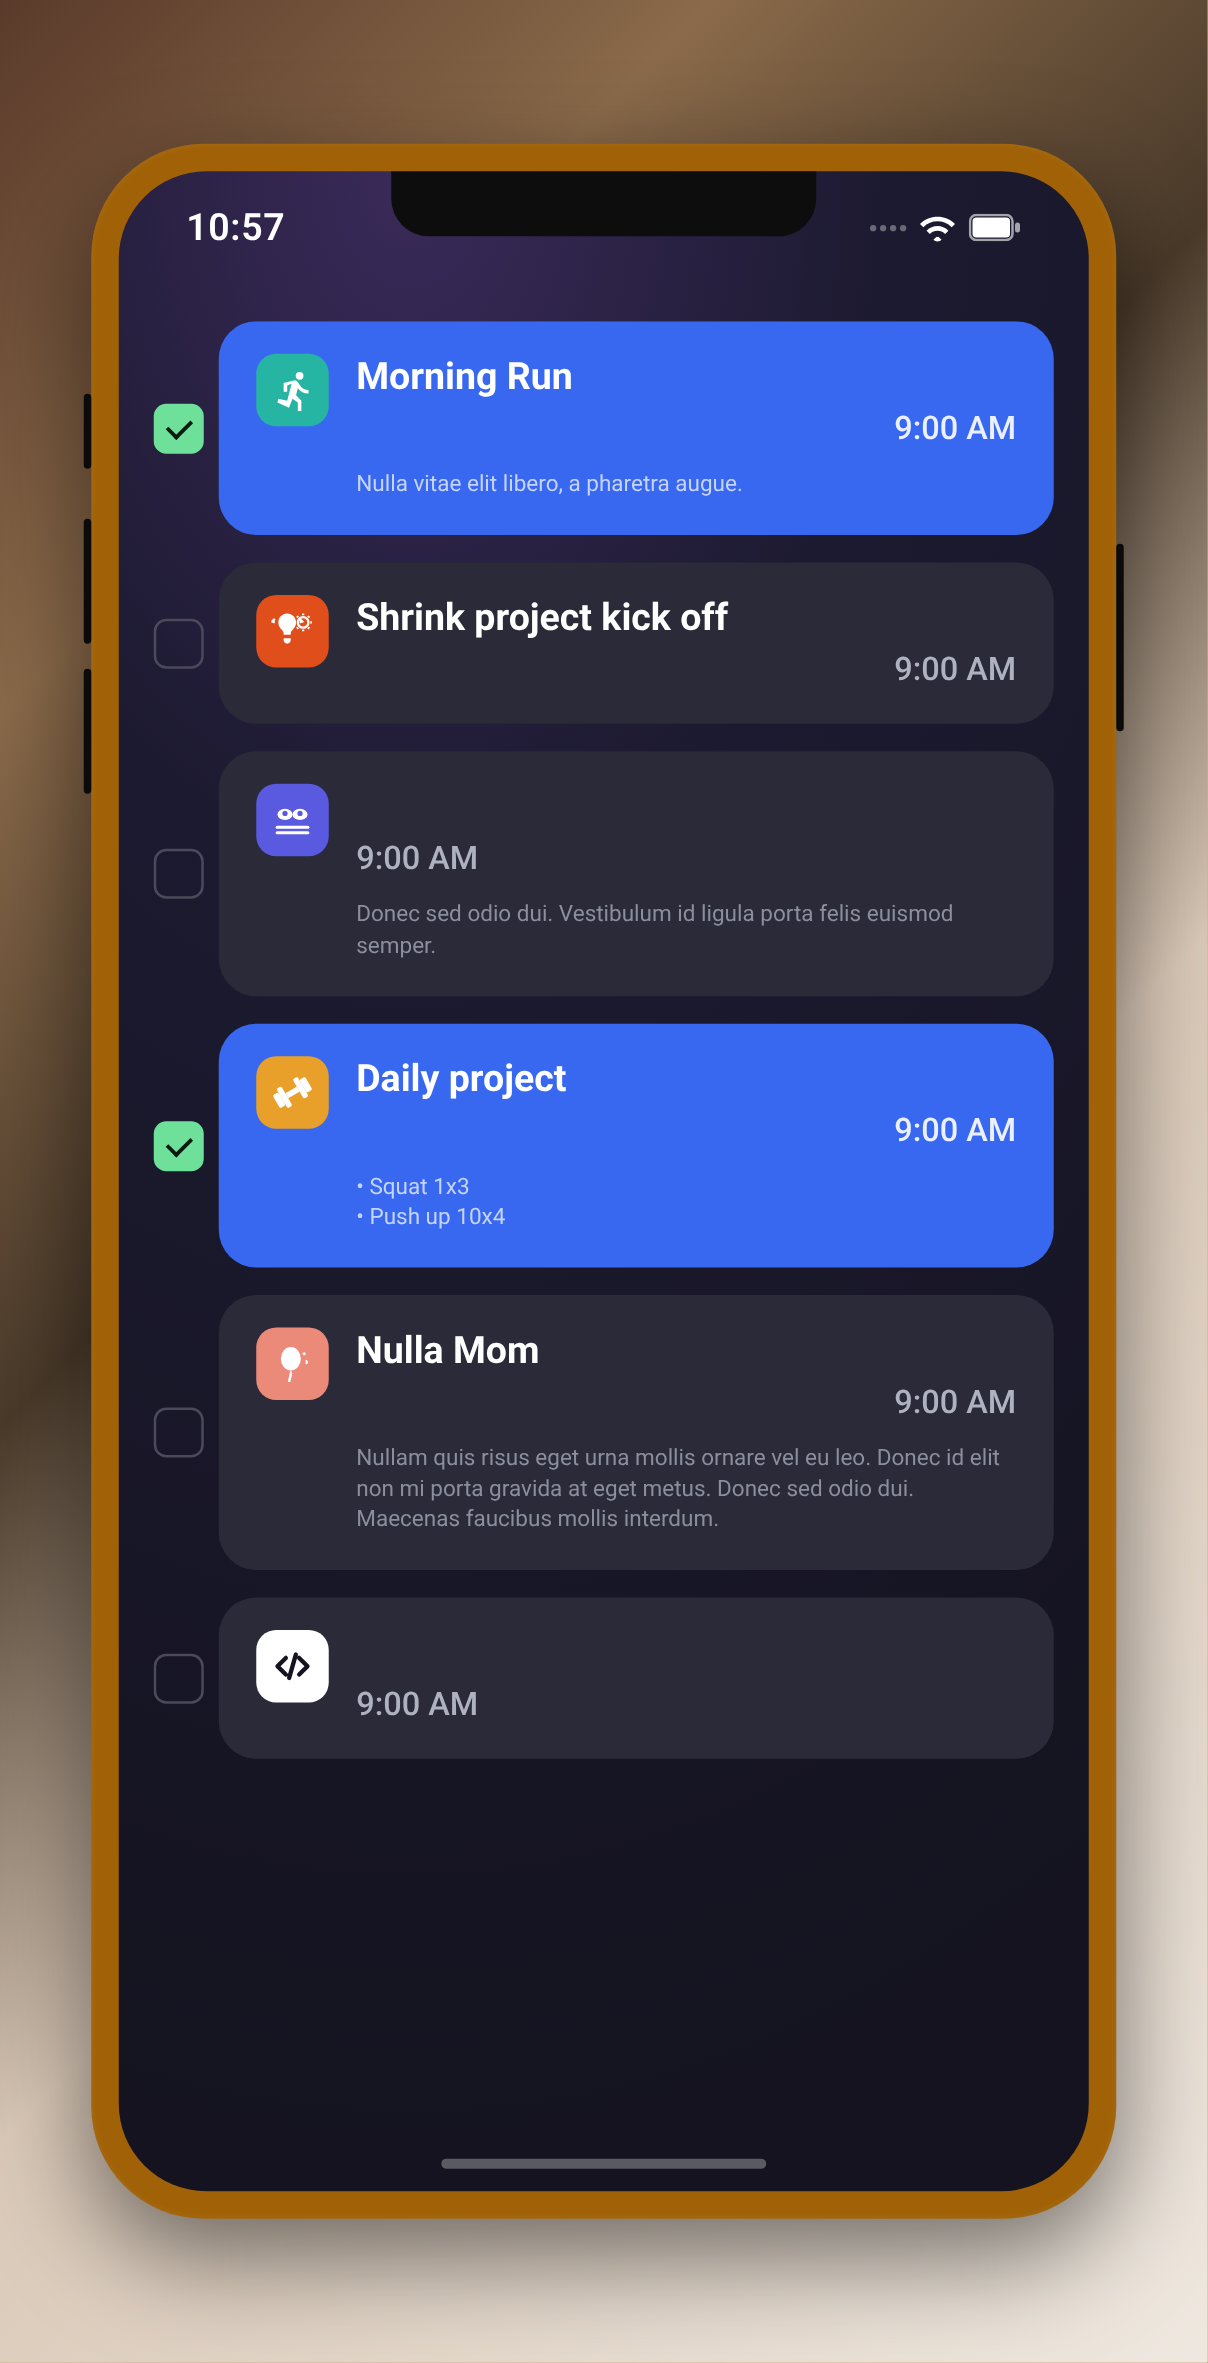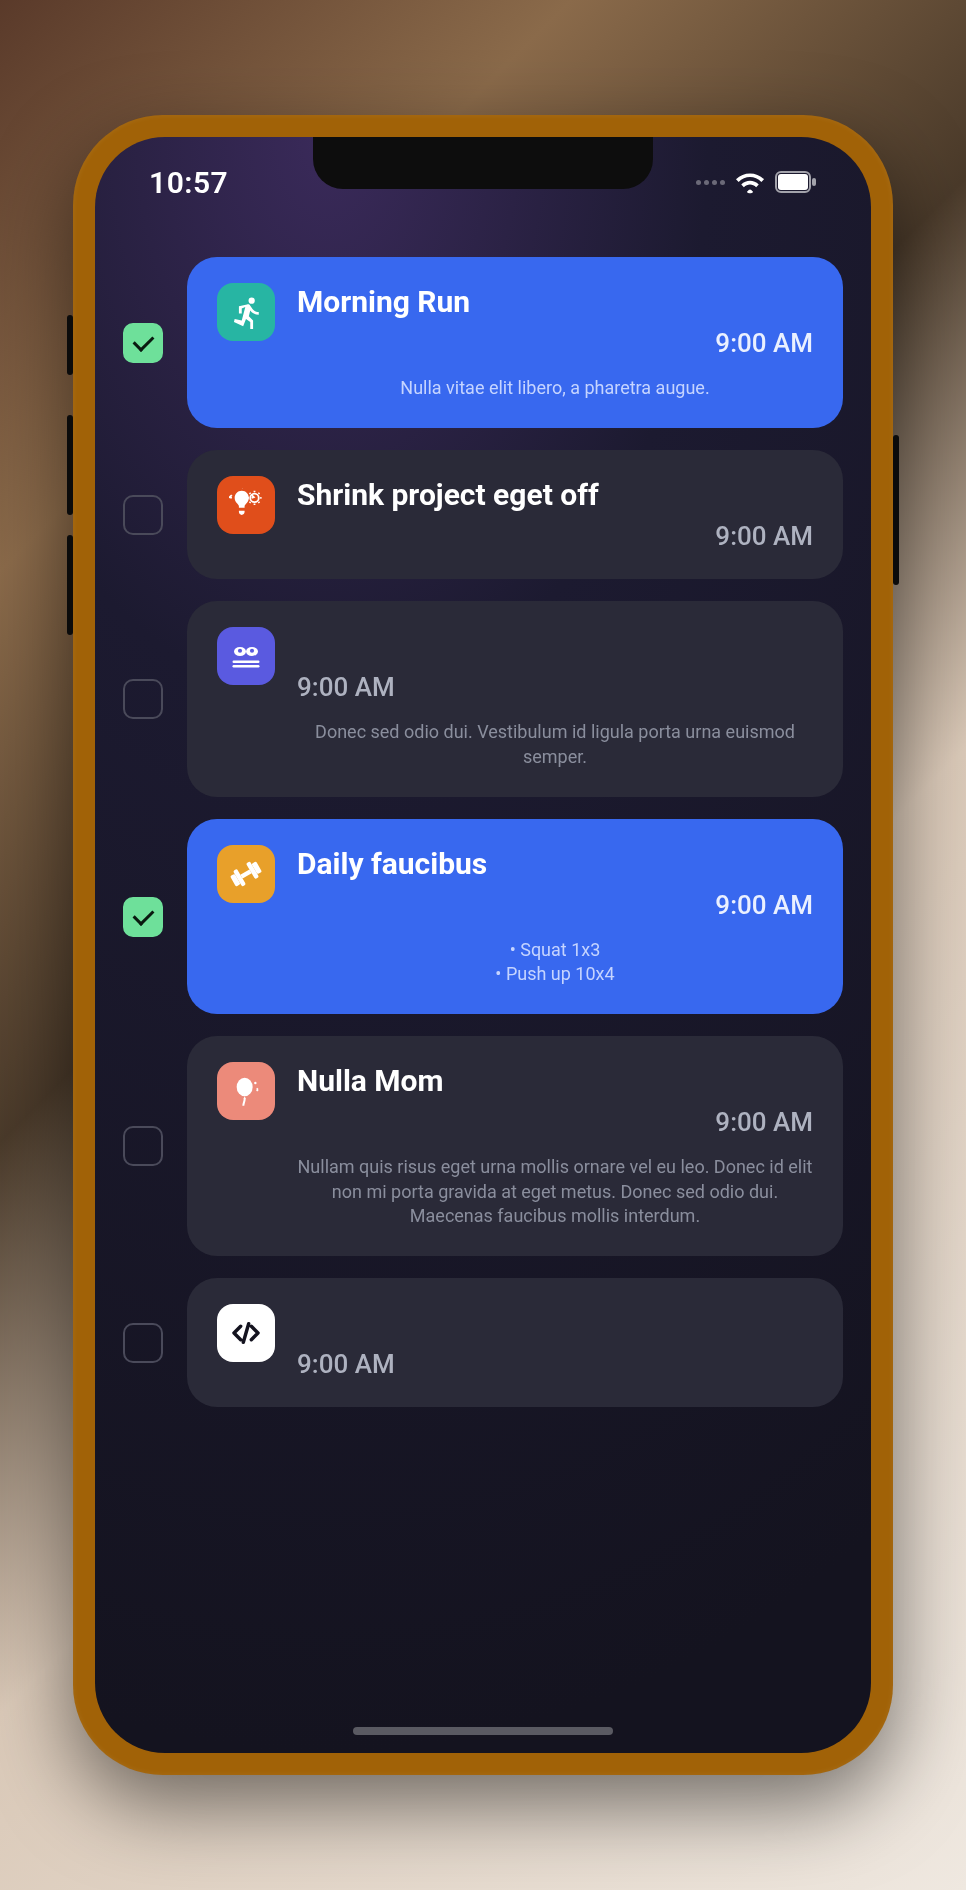--- a/index.html
+++ b/index.html
@@ -61,23 +61,22 @@
 
   .content {
     position:absolute;
     top:120px; bottom:60px; left:0; right:0;
     padding: 0 28px;
     overflow:hidden;
   }
   .task-row {
     display:flex;
     align-items:center;
-    gap:24px;
+    gap:12px;
     margin-bottom: 22px;
-    text-align: center;
   }
   .checkbox {
     width:40px; height:40px;
     border-radius:10px;
     border:2px solid #4a4a5a;
     flex:0 0 40px;
     display:flex; align-items:center; justify-content:center;
   }
   .checkbox.checked {
     background:#6ee09a;
@@ -223,21 +222,21 @@
                 <g fill="#fff">
                   <path d="M9 2C6 2 4 4.5 4 7c0 1.8.9 3 1.8 4 .6.7 1.2 1.3 1.2 2v1h4v-1c0-.7.6-1.3 1.2-2C13.1 10 14 8.8 14 7c0-2.5-2-5-5-5zm-2 14h4v1c0 1.1-.9 2-2 2s-2-.9-2-2v-1z"></path>
                   <path d="M2 7l-1.5-.5L2 5M16 7l1.5-.5L16 5M9 0l.5-1.5L10 0" stroke="#fff" stroke-width="1.3" fill="none"></path>
                   <circle cx="18" cy="7" r="3" fill="none" stroke="#fff" stroke-width="1.3"></circle>
                   <path d="M18 3v-1M18 12v-1M14 7h-1M23 7h-1M15.2 4.2l-.7-.7M21.5 10.5l-.7-.7M15.2 9.8l-.7.7M21.5 3.5l-.7.7" stroke="#fff" stroke-width="1.3"></path>
                 </g>
               </svg>
             </div>
             <div class="card-body">
               <div class="card-head">
-                <div class="card-title">Shrink project eget off</div>
+                <div class="card-title">Shrink project kick off</div>
                 <div class="card-time">9:00 AM</div>
               </div>
             </div>
           </div>
         </div>
         <div class="task-row">
           <div class="checkbox"></div>
           <div class="card unsel">
             <div class="card-icon-wrap" style="background: rgb(90, 90, 224);">
               <svg width="36" height="36" viewBox="0 0 24 24">
@@ -248,41 +247,41 @@
                   <circle cx="16" cy="8.5" r="1.4" fill="#5a5ae0"></circle>
                   <rect x="3" y="15" width="18" height="1.6" rx="0.8"></rect>
                   <rect x="3" y="18" width="18" height="1.6" rx="0.8"></rect>
                 </g>
               </svg>
             </div>
             <div class="card-body">
               <div class="card-head">
                 <div class="card-time">9:00 AM</div>
               </div>
-              <div class="card-desc">Donec sed odio dui. Vestibulum id ligula porta urna euismod semper.</div>
+              <div class="card-desc">Donec sed odio dui. Vestibulum id ligula porta felis euismod semper.</div>
             </div>
           </div>
         </div>
         <div class="task-row">
           <div class="checkbox checked"></div>
           <div class="card sel">
             <div class="card-icon-wrap" style="background: rgb(232, 160, 42);">
               <svg width="36" height="36" viewBox="0 0 24 24">
                 <g fill="#fff" transform="rotate(-30 12 12)">
                   <rect x="2" y="8" width="3.5" height="8" rx="1"></rect>
                   <rect x="5.5" y="6" width="3" height="12" rx="1"></rect>
                   <rect x="8.5" y="10.5" width="7" height="3"></rect>
                   <rect x="15.5" y="6" width="3" height="12" rx="1"></rect>
                   <rect x="18.5" y="8" width="3.5" height="8" rx="1"></rect>
                 </g>
               </svg>
             </div>
             <div class="card-body">
               <div class="card-head">
-                <div class="card-title">Daily faucibus</div>
+                <div class="card-title">Daily project</div>
                 <div class="card-time">9:00 AM</div>
               </div>
               <div class="card-desc">
                 <span class="li">Squat 1x3</span>
                 <span class="li">Push up 10x4</span>
               </div>
             </div>
           </div>
         </div>
         <div class="task-row">

